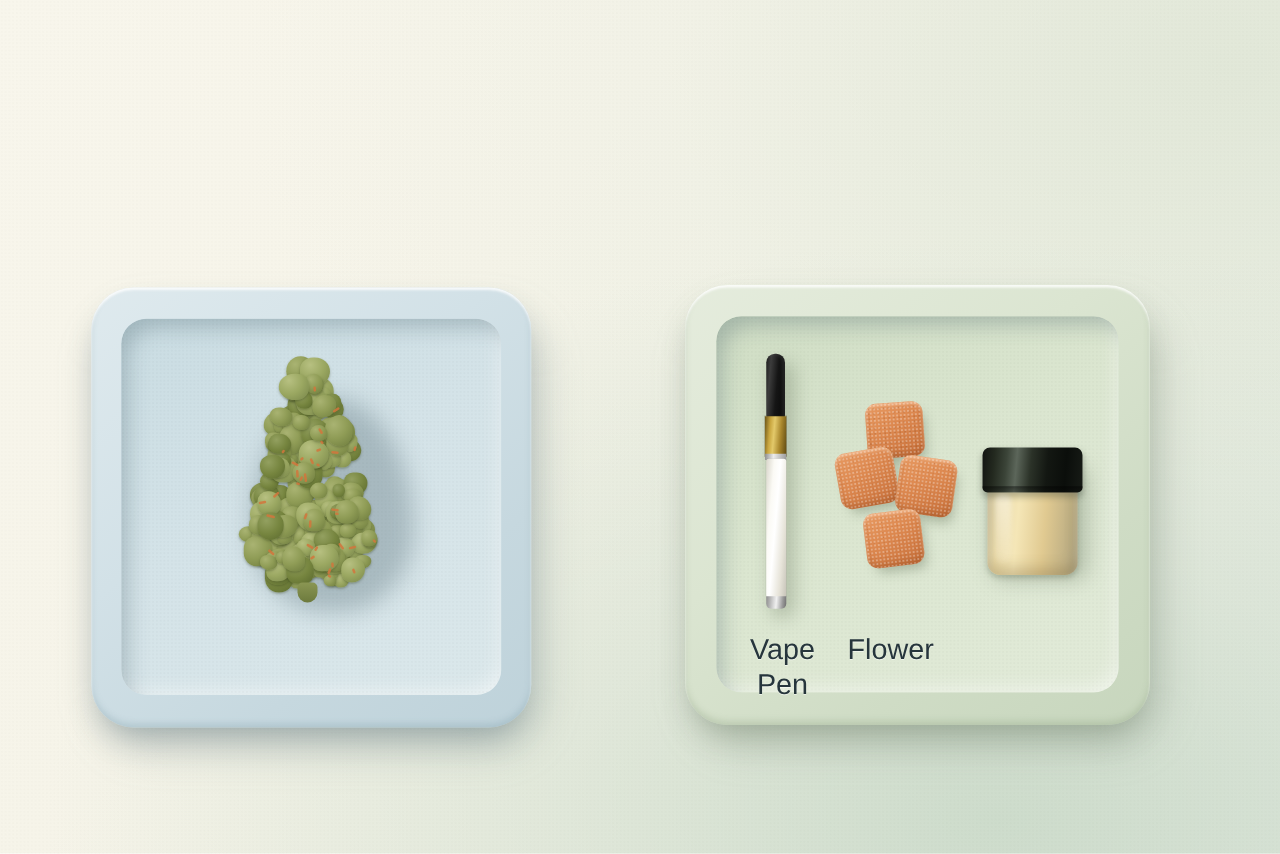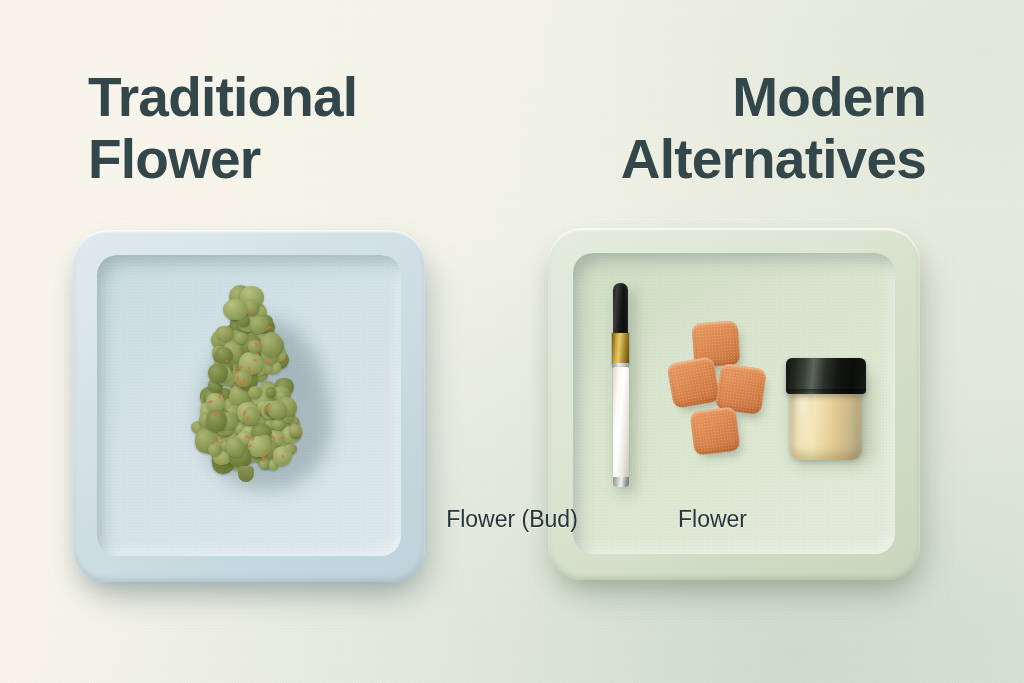--- a/index.html
+++ b/index.html
@@ -296,25 +296,21 @@
     position:absolute; left:0; right:0; bottom:0; height:5px;
     background:linear-gradient(180deg, rgba(0,0,0,.45), rgba(0,0,0,.15));
     border-radius:0 0 4px 4px;
   }
 </style>
 </head>
 <body>
 
 <div id="scene">
 
-  <div class="heading" id="heading-left">Traditional
-Flower</div>
-
-  <div class="heading" id="heading-right">Modern
-Alternatives</div>
+
 
   <div class="tray-shadow" id="tray-left-shadow"></div>
 
   <div class="tray" id="tray-left">
     <div class="tray-well" id="well-left"></div>
   </div>
 
   <div id="bud-wrap">
     <div id="bud-shadow"></div>
     <div id="bud">
@@ -549,21 +545,20 @@
         <div class="pistil" style="left: 63.9755px; top: 77.6932px; transform: rotate(-37.5264deg); width: 3.05284px;"></div>
         <div class="pistil" style="left: 76.7082px; top: 71.4078px; transform: rotate(-19.1982deg); width: 4.33374px;"></div>
         <div class="pistil" style="left: 48.629px; top: 72.241px; transform: rotate(-52.6422deg); width: 3.4425px;"></div>
         <div class="pistil" style="left: 87.6694px; top: 163.214px; transform: rotate(86.686deg); width: 3.98955px;"></div>
         <div class="pistil" style="left: 57.4585px; top: 82.1023px; transform: rotate(26.6482deg); width: 5.74124px;"></div>
         <div class="pistil" style="left: 88.6313px; top: 119.243px; transform: rotate(8.51423deg); width: 6.17221px;"></div>
       </div>
     <div id="bud-stem"></div>
   </div>
 
-  <div class="tray-label" id="label-flower">Flower (Bud)</div>
 
   <div class="tray-shadow" id="tray-right-shadow"></div>
 
   <div class="tray" id="tray-right">
     <div class="tray-well" id="well-right"></div>
   </div>
 
   <div id="vape-wrap">
     <div id="vape-shadow"></div>
     <div id="vape-tip"></div>
@@ -577,16 +572,18 @@
   <div class="gummy" id="gummy-2"></div>
   <div class="gummy" id="gummy-3"></div>
   <div class="gummy" id="gummy-4"></div>
 
   <div id="jar-wrap">
     <div id="jar-shadow"></div>
     <div id="jar-body"></div>
     <div id="jar-lid"></div>
   </div>
 
+  <div class="tray-label" id="label-vape">Vape
+Pen</div>
 
   <div class="tray-label" id="label-edibles">Flower</div>
 
 </div>
 
 </body></html>

